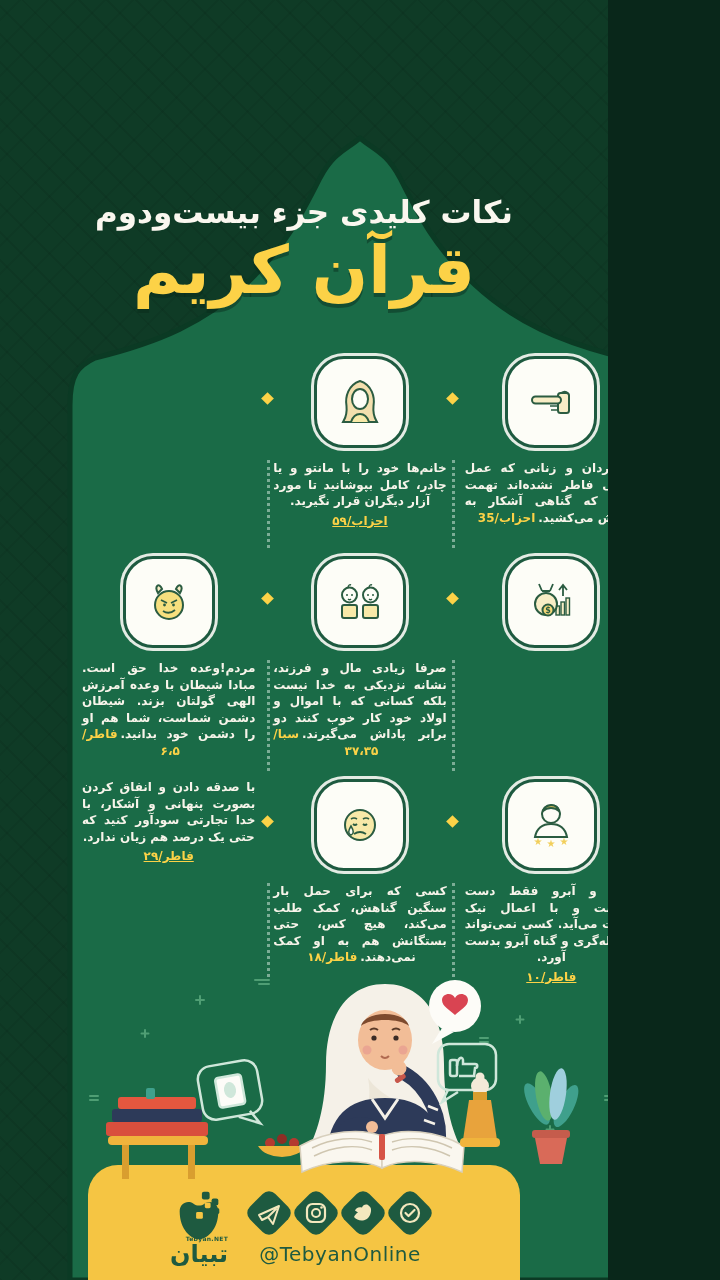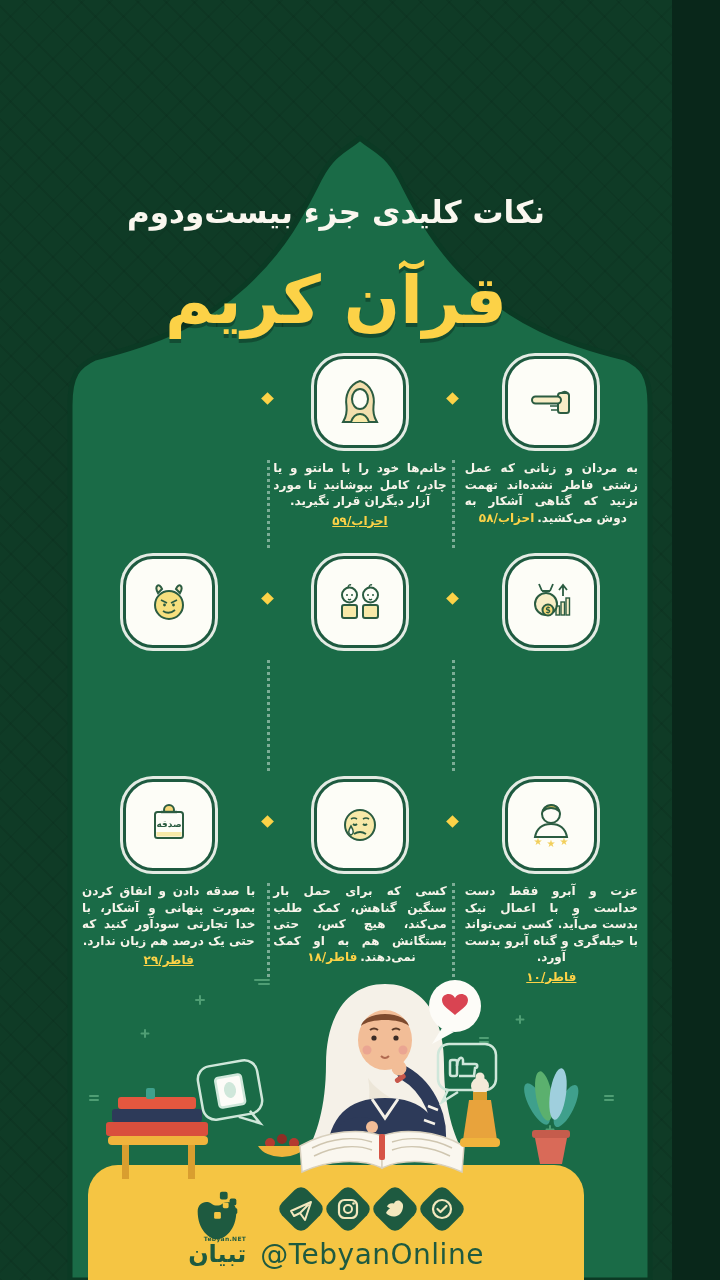--- a/index.html
+++ b/index.html
@@ -1,35 +1,34 @@
 <!DOCTYPE html>
 <html lang="fa"><head>
 <meta charset="utf-8">
 <style>
   html,body{margin:0;padding:0;background:#09271a;}
   .page{
-    position:relative;width:672px;height:1280px;overflow:hidden;
+    position:relative;width:608px;height:1280px;overflow:hidden;
     font-family:"DejaVu Sans",sans-serif;
     background-color:#0f3b26;
     background-image:
       repeating-linear-gradient(45deg, rgba(0,0,0,.07) 0 2px, transparent 2px 20px),
       repeating-linear-gradient(-45deg, rgba(0,0,0,.06) 0 2px, transparent 2px 20px);
   }
   .bg-shape{position:absolute;left:0;top:0;z-index:1;}
   .content{position:absolute;inset:0;z-index:2;}
 
   .subtitle{
     position:absolute;top:194px;left:0;right:0;text-align:center;
     color:#faf7ef;font-size:31px;font-weight:bold;direction:rtl;
   }
   .main-title{
     position:absolute;top:232px;left:0;right:0;text-align:center;
     color:#fcd247;font-size:66px;font-weight:bold;direction:rtl;
     text-shadow:0 4px 0 rgba(9,42,26,.45);
-    margin-top:30px;
   }
 
   .grid{position:absolute;top:356px;left:82px;width:556px;direction:rtl;}
   .row{position:relative;display:grid;grid-template-columns:1fr 1fr 1fr;column-gap:18px;}
   .row.r1{min-height:200px;} .row.r2{min-height:223px;} .row.r3{min-height:200px;}
   .card{text-align:center;}
   .tile{
     width:86px;height:86px;margin:0 auto 12px;background:#fdfdf7;
     border:3px solid #1e5a40;border-radius:30px;
     box-shadow:0 0 0 3px rgba(250,250,244,.9);
@@ -54,21 +53,21 @@
   .illustration{position:absolute;left:50px;top:978px;z-index:4;}
   .footer-content{
     position:absolute;left:96px;right:96px;top:1180px;height:92px;z-index:5;
     display:flex;align-items:center;justify-content:center;gap:14px;
   }
   .brand{display:flex;flex-direction:column;align-items:center;line-height:1;}
   .brand-word{display:flex;flex-direction:column;align-items:flex-end;margin-top:-8px;}
   .brand-net{font-size:6px;color:#1e5a40;font-weight:bold;letter-spacing:.3px;}
   .brand-fa{font-size:24px;color:#1e5a40;font-weight:bold;direction:rtl;}
   .social-col{display:flex;flex-direction:column;align-items:center;gap:2px;}
-  .handle{font-size:28px;color:#1e5a40;direction:ltr;letter-spacing:.5px;text-align:right;}
+  .handle{font-size:20px;color:#1e5a40;direction:ltr;letter-spacing:.5px;text-align:right;}
 
   .tile svg text{font-family:"DejaVu Sans",sans-serif;}
 </style>
 </head>
 <body>
 
 <div class="page">
 
   <svg class="bg-shape" width="720" height="1280" viewBox="0 0 720 1280">
     <path d="M70,1280 L70,405
@@ -99,21 +98,21 @@
 
         <div class="card">
           <div class="tile">
             <svg width="52" height="52" viewBox="0 0 52 52" fill="none" stroke="#2b5c41" stroke-width="2">
               <rect x="33" y="17" width="11" height="20" rx="2.5" fill="#f8edc6"></rect>
               <rect x="7" y="20.5" width="29" height="7" rx="3.5" fill="#f8edc6"></rect>
               <path d="M33,30 h-8 M33,34 h-7" stroke-width="1.6"></path>
               <path d="M36,17 q4,-3 7,0" stroke-width="1.6"></path>
             </svg>
           </div>
-          <p><span>به مردان و زنانی که عمل زشتی فاطر نشده‌اند تهمت نزنید که گناهی آشکار به دوش می‌کشید.</span><span class="ref ref-inline">احزاب/۵۸</span></p>
+          <p><span>به مردان و زنانی که عمل زشتی فاطر نشده‌اند تهمت نزنید که گناهی آشکار به دوش می‌کشید.</span><span class="ref ref-inline">احزاب/35</span></p>
         </div>
 
         <div class="card">
           <div class="tile">
             <svg width="52" height="52" viewBox="0 0 52 52" fill="none" stroke="#2b5c41" stroke-width="2">
               <path d="M26,5 C14,9 11,21 12.5,30 C13.5,40 10,44 9,46 L43,46 C42,44 38.5,40 39.5,30 C41,21 38,9 26,5 Z" fill="#f3dfae"></path>
               <ellipse cx="26" cy="23" rx="8" ry="10" fill="#fdfdf7"></ellipse>
               <path d="M17,46 C19,40 22,38 26,38 C30,38 33,40 35,46" fill="#f8e9a8"></path>
             </svg>
           </div>
@@ -150,34 +149,36 @@
               <circle cx="15.5" cy="19" r="7.5" fill="#fdfdf7"></circle>
               <circle cx="36.5" cy="19" r="7.5" fill="#fdfdf7"></circle>
               <path d="M14,11 q1,-3 3,-2 M35,11 q1,-3 3,-2" stroke-width="1.5"></path>
               <circle cx="13" cy="19" r="1" fill="#2b5c41" stroke="none"></circle>
               <circle cx="18" cy="19" r="1" fill="#2b5c41" stroke="none"></circle>
               <circle cx="34" cy="19" r="1" fill="#2b5c41" stroke="none"></circle>
               <circle cx="39" cy="19" r="1" fill="#2b5c41" stroke="none"></circle>
               <path d="M14,23 q1.5,1.5 3,0 M35,23 q1.5,1.5 3,0" stroke-width="1.3"></path>
             </svg>
           </div>
+          <p><span>صرفا زیادی مال و فرزند، نشانه نزدیکی به خدا نیست بلکه کسانی که با اموال و اولاد خود کار خوب کنند دو برابر پاداش می‌گیرند.</span><span class="ref ref-inline">سبا/۳۷،۳۵</span></p>
         </div>
 
         <div class="card">
           <div class="tile">
             <svg width="52" height="52" viewBox="0 0 52 52" fill="none" stroke="#2b5c41" stroke-width="2">
               <path d="M15,17 C11,10 16,6 19,13 Z" fill="#f8edc6"></path>
               <path d="M37,17 C41,10 36,6 33,13 Z" fill="#f8edc6"></path>
               <circle cx="26" cy="29" r="14" fill="#f6df7e"></circle>
               <path d="M18,24 L24,27 M34,24 L28,27" stroke-width="1.8"></path>
               <circle cx="21.5" cy="29" r="1.4" fill="#2b5c41" stroke="none"></circle>
               <circle cx="30.5" cy="29" r="1.4" fill="#2b5c41" stroke="none"></circle>
               <path d="M20,35 Q26,39 32,34" stroke-width="1.8"></path>
             </svg>
           </div>
+          <p><span>مردم!وعده خدا حق است. مبادا شیطان با وعده آمرزش الهی گولتان بزند. شیطان دشمن شماست، شما هم او را دشمن خود بدانید.</span><span class="ref ref-inline">فاطر/۶،۵</span></p>
         </div>
       </div>
 
       <div class="row r3">
         <span class="diamond p1"></span>
         <span class="diamond p2"></span>
         <div class="dots d1"></div>
         <div class="dots d2"></div>
 
         <div class="card">
@@ -201,29 +202,20 @@
               <path d="M17,20 q3,-2 6,0 M29,20 q3,-2 6,0" stroke-width="1.6"></path>
               <path d="M19,25 q2,2 4,0 M29,25 q2,2 4,0" stroke-width="1.8"></path>
               <path d="M20,35 Q26,31 32,35" stroke-width="1.8"></path>
               <path d="M17,27 C14,32 14,35 17,36 C20,35 20,32 17,27 Z" fill="#fdfdf7" stroke-width="1.5"></path>
             </svg>
           </div>
           <p><span>کسی که برای حمل بار سنگین گناهش، کمک طلب می‌کند، هیچ کس، حتی بستگانش هم به او کمک نمی‌دهند.</span><span class="ref ref-inline">فاطر/۱۸</span></p>
         </div>
 
         <div class="card">
-          <div class="tile">
-            <svg width="52" height="52" viewBox="0 0 52 52" fill="none" stroke="#2b5c41" stroke-width="2">
-              <circle cx="26" cy="11" r="5" fill="#f6d879"></circle>
-              <rect x="12" y="13" width="28" height="26" rx="2.5" fill="#fdfdf7"></rect>
-              <path d="M18,13 h16" stroke-width="2.4"></path>
-              <rect x="13.5" y="33" width="25" height="4.5" fill="#f8e9a8" stroke="none"></rect>
-              <text x="26" y="28" font-size="9" text-anchor="middle" fill="#2b5c41" stroke="none" font-weight="bold">صدقه</text>
-            </svg>
-          </div>
           <p><span>با صدقه دادن و انفاق کردن بصورت پنهانی و آشکار، با خدا تجارتی سودآور کنید که حتی یک درصد هم زیان ندارد.</span><span class="ref ref-block">فاطر/۲۹</span></p>
         </div>
       </div>
 
     </div>
 
     <div class="footer-panel"></div>
 
     <svg class="illustration" width="620" height="205" viewBox="0 0 620 205">
       <g stroke="#4f9e74" stroke-width="2" stroke-linecap="round">

